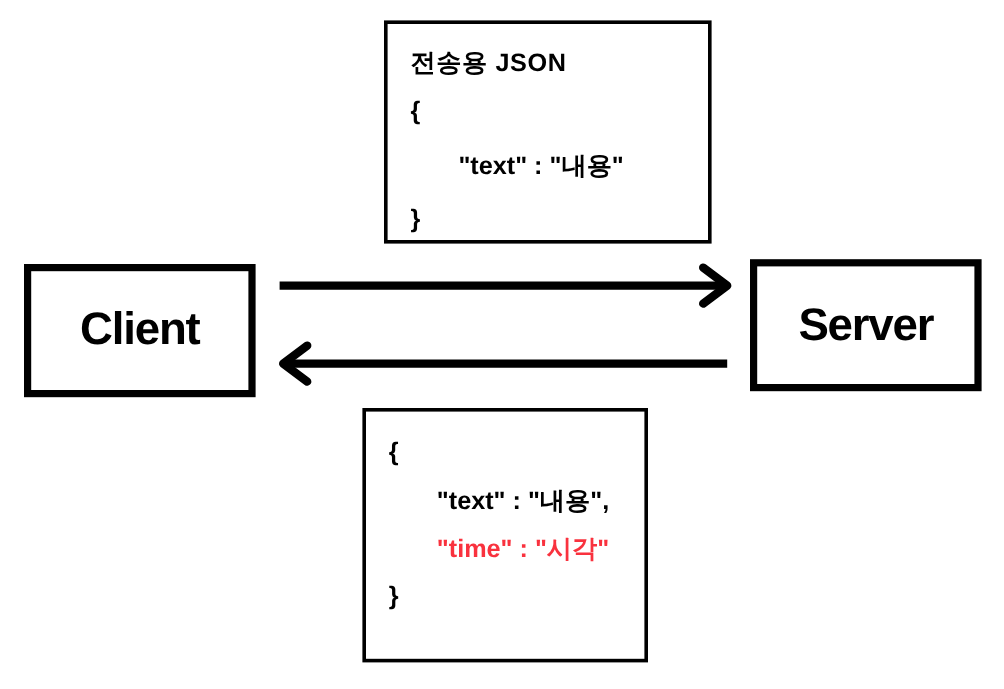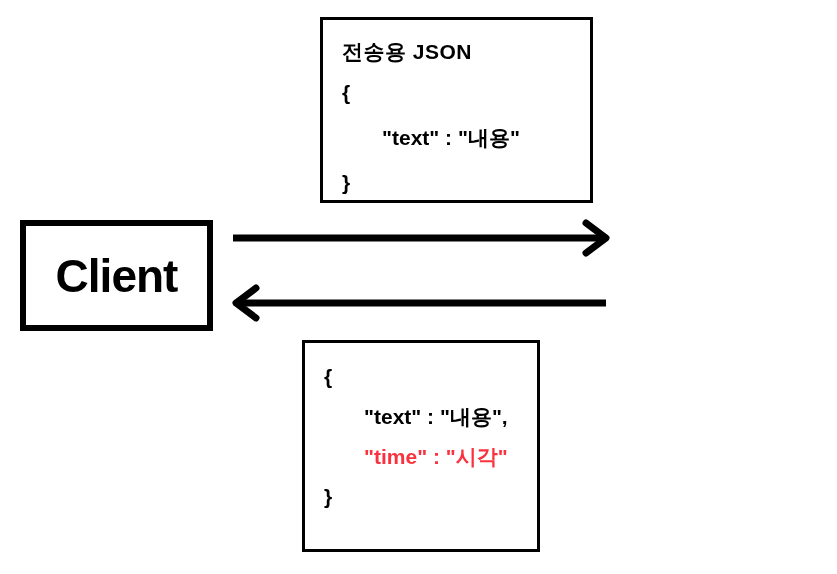--- a/index.html
+++ b/index.html
@@ -51,21 +51,21 @@
     border: 6px solid #000000;
     background: #ffffff;
     box-sizing: border-box;
     display: flex;
     align-items: center;
     justify-content: center;
   }
   .node.client { left: 20px;  top: 220px; width: 193px; height: 111px; }
   .node.server { left: 625px; top: 216px; width: 193px; height: 110px; }
   .node-label {
-    font-size: 46px;
+    font-size: 38px;
     font-weight: bold;
     letter-spacing: -1px;
   }
   
   .arrow {
     position: absolute;
     width: 390px;
     height: 40px;
   }
   .arrow.to-server { left: 228px; top: 218px; }
@@ -80,20 +80,23 @@
     <div class="json-title">전송용 JSON</div>
     <div class="json-line">{</div>
     <div class="json-line indent">"text" : "내용"</div>
     <div class="json-line">}</div>
   </div>
 
   <div class="node client">
     <span class="node-label">Client</span>
   </div>
 
+  <div class="node server">
+    <span class="node-label">Server</span>
+  </div>
 
   <svg class="arrow to-server" viewBox="0 0 390 40" xmlns="http://www.w3.org/2000/svg">
     <line x1="5" y1="20" x2="374" y2="20" stroke="#000000" stroke-width="7" stroke-linecap="butt"></line>
     <polyline points="358,5 378,20 358,35" fill="none" stroke="#000000" stroke-width="7" stroke-linecap="round" stroke-linejoin="round"></polyline>
   </svg>
 
   <svg class="arrow to-client" viewBox="0 0 390 40" xmlns="http://www.w3.org/2000/svg">
     <line x1="12" y1="20" x2="378" y2="20" stroke="#000000" stroke-width="7" stroke-linecap="butt"></line>
     <polyline points="28,5 8,20 28,35" fill="none" stroke="#000000" stroke-width="7" stroke-linecap="round" stroke-linejoin="round"></polyline>
   </svg>

